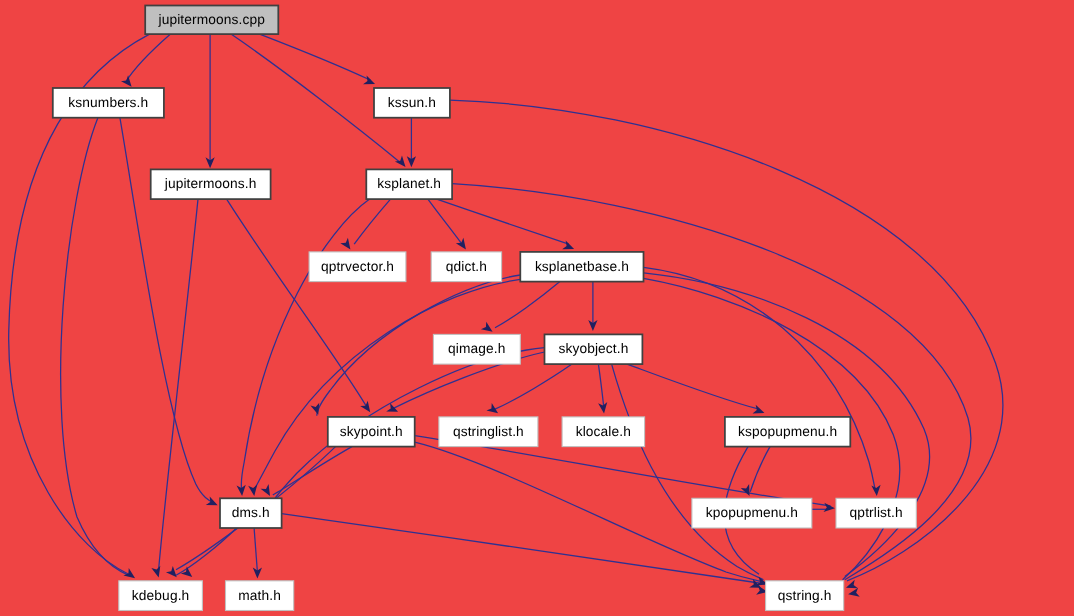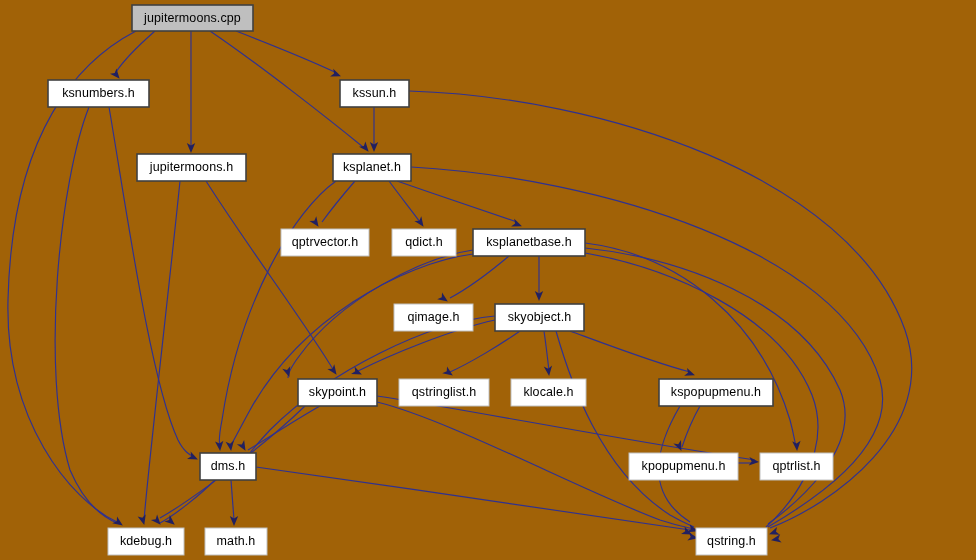--- a/index.html
+++ b/index.html
@@ -4,21 +4,21 @@
 <style>
   html, body {
     margin: 0;
     padding: 0;
     background: #ffffff;
   }
   #graph-root {
     position: relative;
     width: 976px;
     height: 560px;
-    background: #a16207;
+    background: #ef4444;
     font-family: "Liberation Sans", sans-serif;
     overflow: hidden;
   }
   svg#graph-svg {
     position: absolute;
     left: 0;
     top: 0;
     width: 976px;
     height: 560px;
   }

